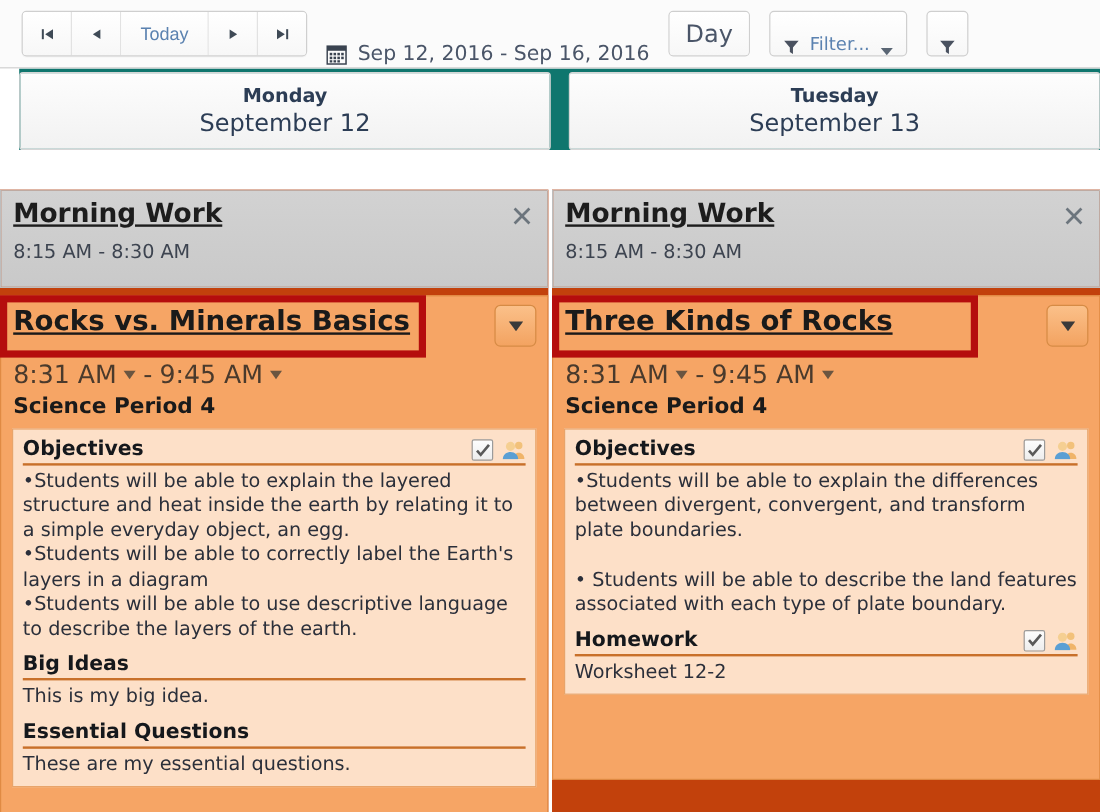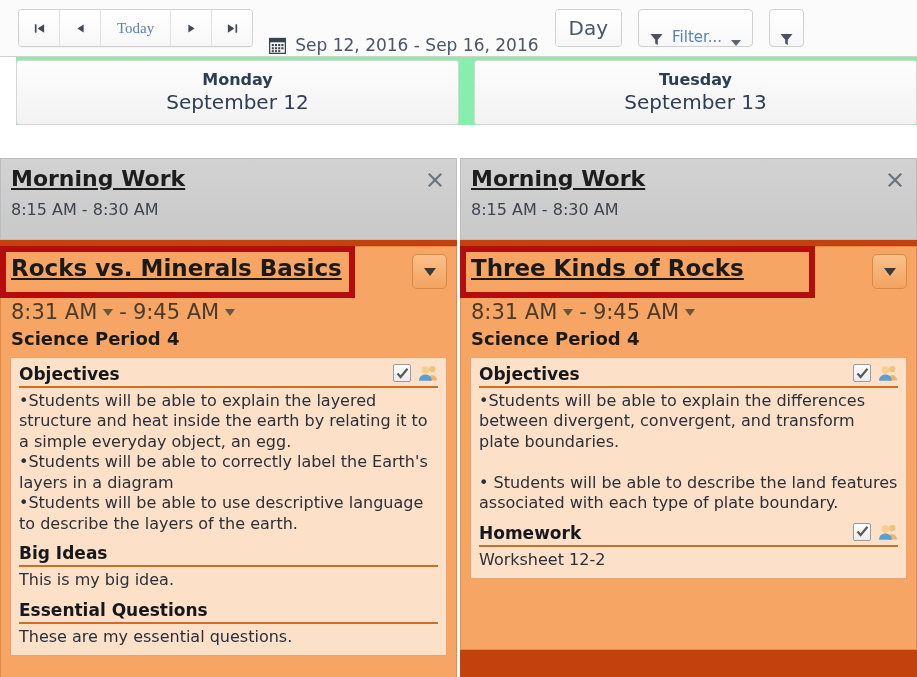--- a/index.html
+++ b/index.html
@@ -32,21 +32,21 @@
     height: 36px;
     box-shadow: 0 1px 0 rgba(0,0,0,0.03);
   }
   .btn-group > .tbtn {
     display: flex; align-items: center; justify-content: center;
     height: 100%;
     border: none;
     border-right: 1px solid #e2e2e2;
     background: linear-gradient(#ffffff,#f7f7f7);
     color: #5b82b0;
-    font-family: Liberation Serif, serif;
+    font-family: Liberation Sans, sans-serif;
     font-size: 15px;
     padding: 0 12px;
     cursor: pointer;
     white-space: nowrap;
   }
   .btn-group > .tbtn:last-child { border-right: none; }
   .tbtn.nav { width: 40px; padding: 0; color: #3f4a56; font-size: 13px; }
   .tbtn.today { color:#5b82b0; padding: 0 16px; font-size: 15px; }
 
   .daterange {
@@ -76,21 +76,21 @@
     border:1px solid #cfcfcf; border-radius:4px;
     background: linear-gradient(#ffffff,#f7f7f7);
     padding: 0 11px; cursor:pointer;
     font-size: 15px; color:#5b82b0; white-space:nowrap;
   }
   .filter-btn.icon-only { padding: 0 10px; }
   .funnel { width: 13px; height: 13px; display:block; }
   .caret-tb { width:0;height:0;border-left:5px solid transparent;border-right:5px solid transparent;border-top:6px solid #5a6674; }
 
   
-  .dayheader-row { display:flex; height: 68px; background:#86efac; gap:15px; padding: 3px 0 0 0; box-sizing:border-box;margin-left:16px;}
+  .dayheader-row { display:flex; height: 68px; background:#0f766e; gap:15px; padding: 3px 0 0 0; box-sizing:border-box;margin-left:16px;}
   .dayhead {
     flex: 1 1 0;
     border: 1px solid #d6d6d6;
     border-radius: 3px;
     background: linear-gradient(#fdfdfd,#f2f2f2);
     display:flex; flex-direction:column; align-items:center; justify-content:center;
     box-sizing: border-box;
   }
   .dayhead .dow { font-size: 16px; font-weight: bold; color:#2c3d55; line-height: 1.25; }
   .dayhead .dat { font-size: 20px; font-weight: normal; color:#2c3d55; line-height: 1.25; }
@@ -158,21 +158,21 @@
   }
 
   .panel {
     margin: 0 9px 9px 9px;
     background: #fde0c8;
     border: 1px solid #e8a46a;
     padding: 6px 8px 8px 8px;
   }
   .sec-head {
     position:relative;
-    display:flex; align-items:flex-start;
+    display:flex; align-items:flex-end;
     border-bottom: 2px solid #c8702a;
     padding-bottom: 2px;
     margin-bottom: 3px;
   }
   .sec-head .lbl { font-size: 17px; font-weight: bold; color:#15181c; flex:1 1 auto;}
   .sec-head .icons { display:flex; align-items:center; gap:7px; }
   .chk {
     width: 16px; height: 16px; border:1px solid #9b9b9b; border-radius:2px;
     background: linear-gradient(#fdfdfd,#ededed);
     display:flex; align-items:center; justify-content:center; cursor:pointer;

